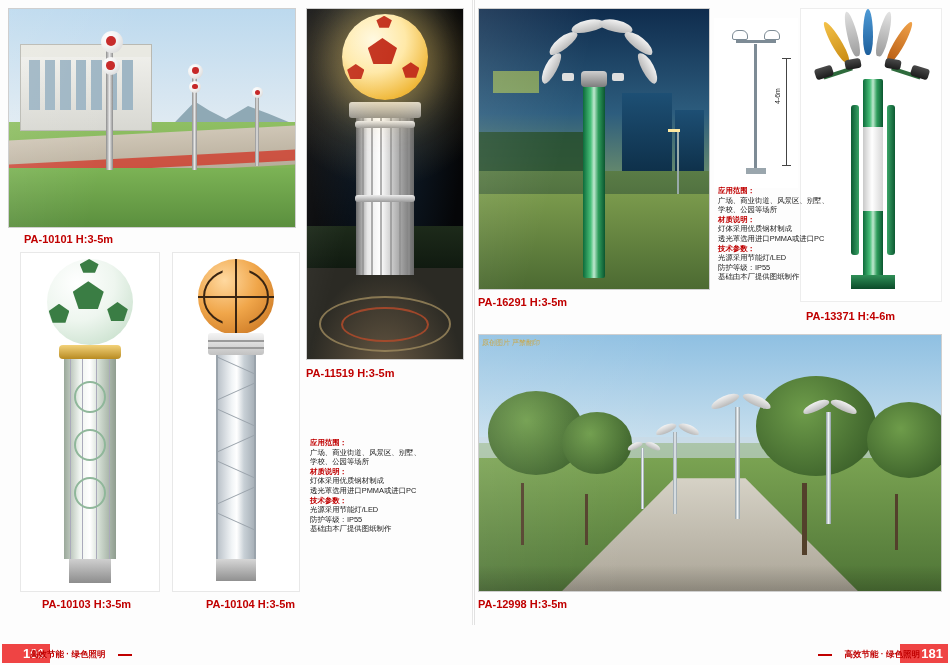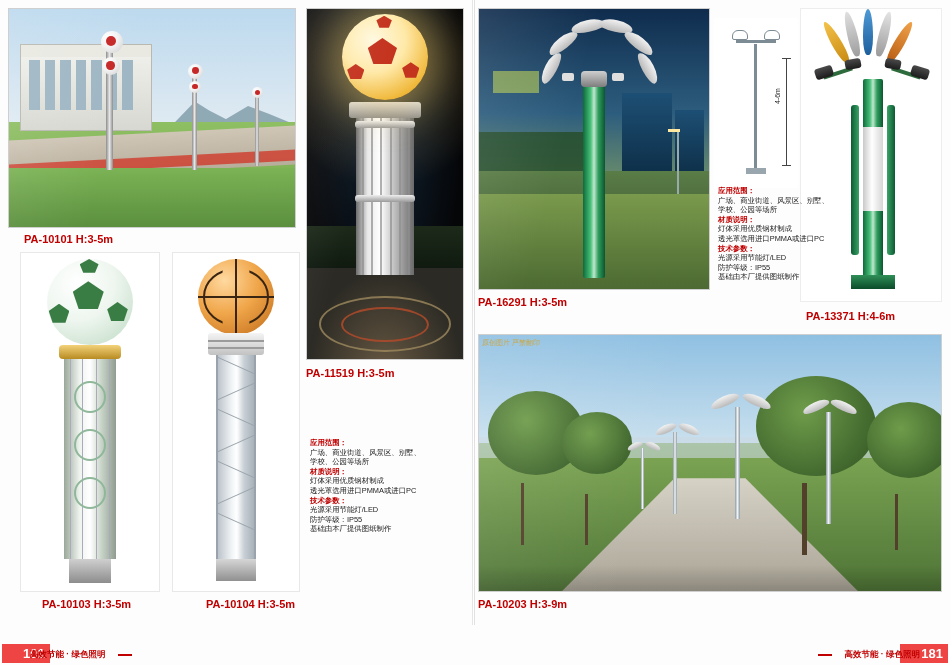--- a/index.html
+++ b/index.html
@@ -402,21 +402,21 @@
     <div class="leaf" style="left:32%;top:42%;width:16px;height:6px;transform:rotate(-24deg);"></div>
     <div class="leaf" style="left:36%;top:42%;width:16px;height:6px;transform:rotate(24deg);"></div>
 
     <div style="position:absolute;left:75%;top:30%;width:5px;height:44%;background:linear-gradient(to right,#8d9ba3,#eef2f4,#8d9ba3);"></div>
     <div class="leaf" style="left:70%;top:26%;width:28px;height:9px;transform:rotate(-24deg);"></div>
     <div class="leaf" style="left:76%;top:26%;width:28px;height:9px;transform:rotate(24deg);"></div>
 
     <div style="position:absolute;left:0;bottom:0;width:100%;height:10%;background:linear-gradient(rgba(0,0,0,0),rgba(0,0,0,.18));"></div>
     <div class="sheen"></div>
   </div>
-  <div class="cap" style="left:478px; top:598px;">PA-10203 H:3-9m</div>
+  <div class="cap" style="left:478px; top:598px;">PA-12998 H:3-5m</div>
 
   <div style="position:absolute;left:482px;top:338px;font-size:7px;color:#c9a84c;">原创图片 严禁翻印</div>
 
   <div class="footer-bar">
     <div class="fnum" style="left:2px;">101</div>
     <div class="ftxt" style="left:30px;">高效节能 · 绿色照明</div>
     <div class="fline" style="left:118px; width:14px;"></div>
 
     <div class="fnum" style="right:2px;">181</div>
     <div class="ftxt" style="right:30px;">高效节能 · 绿色照明</div>

